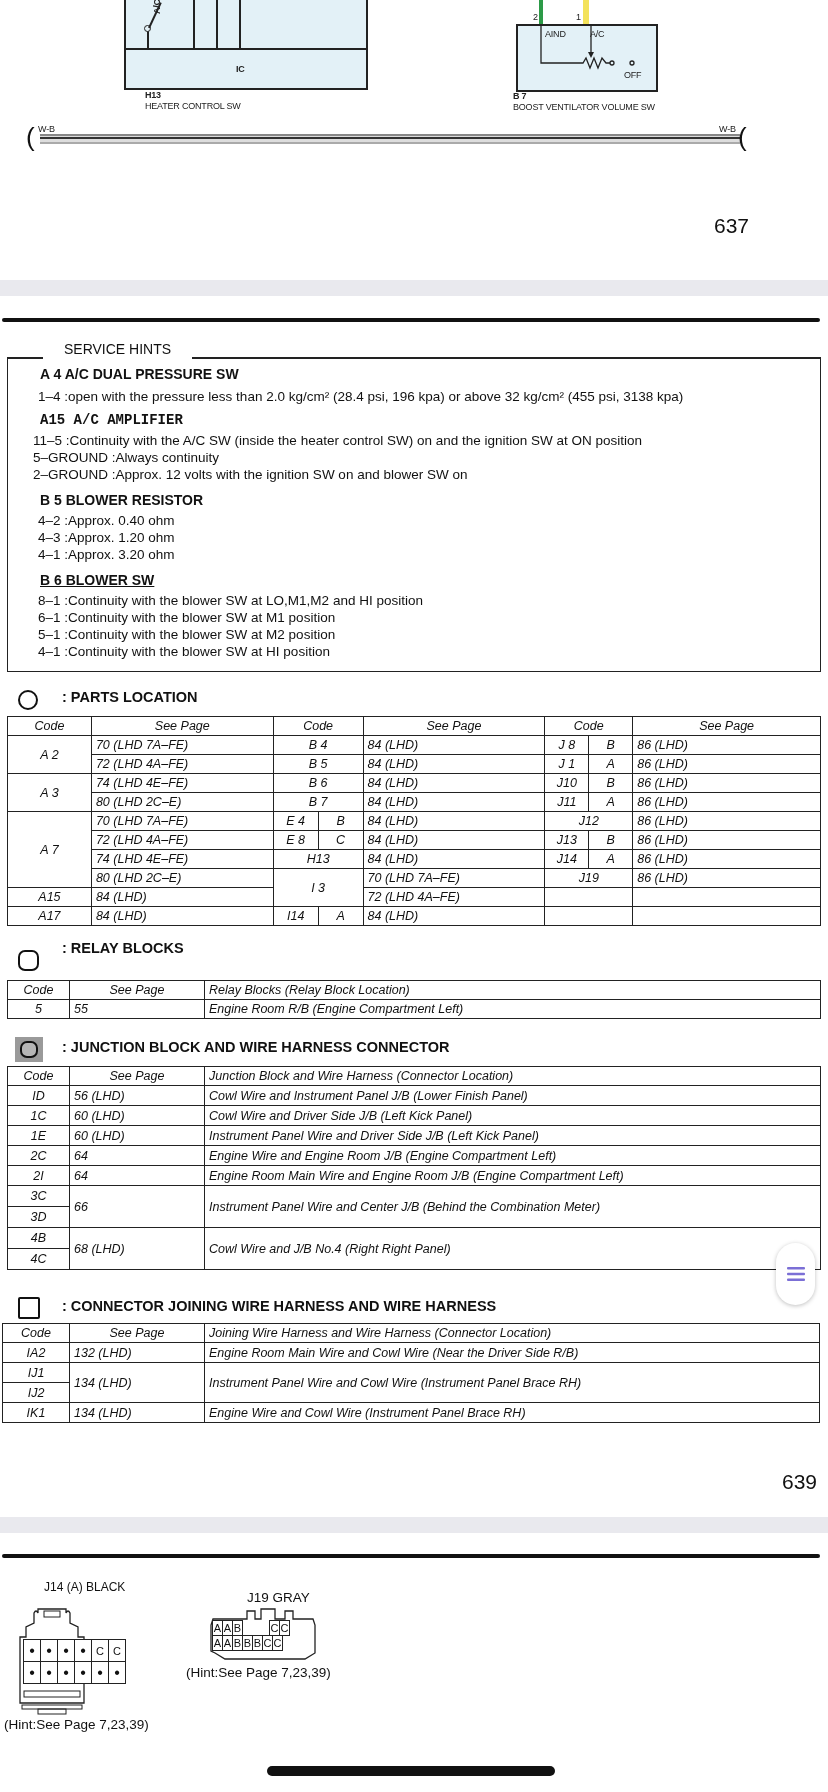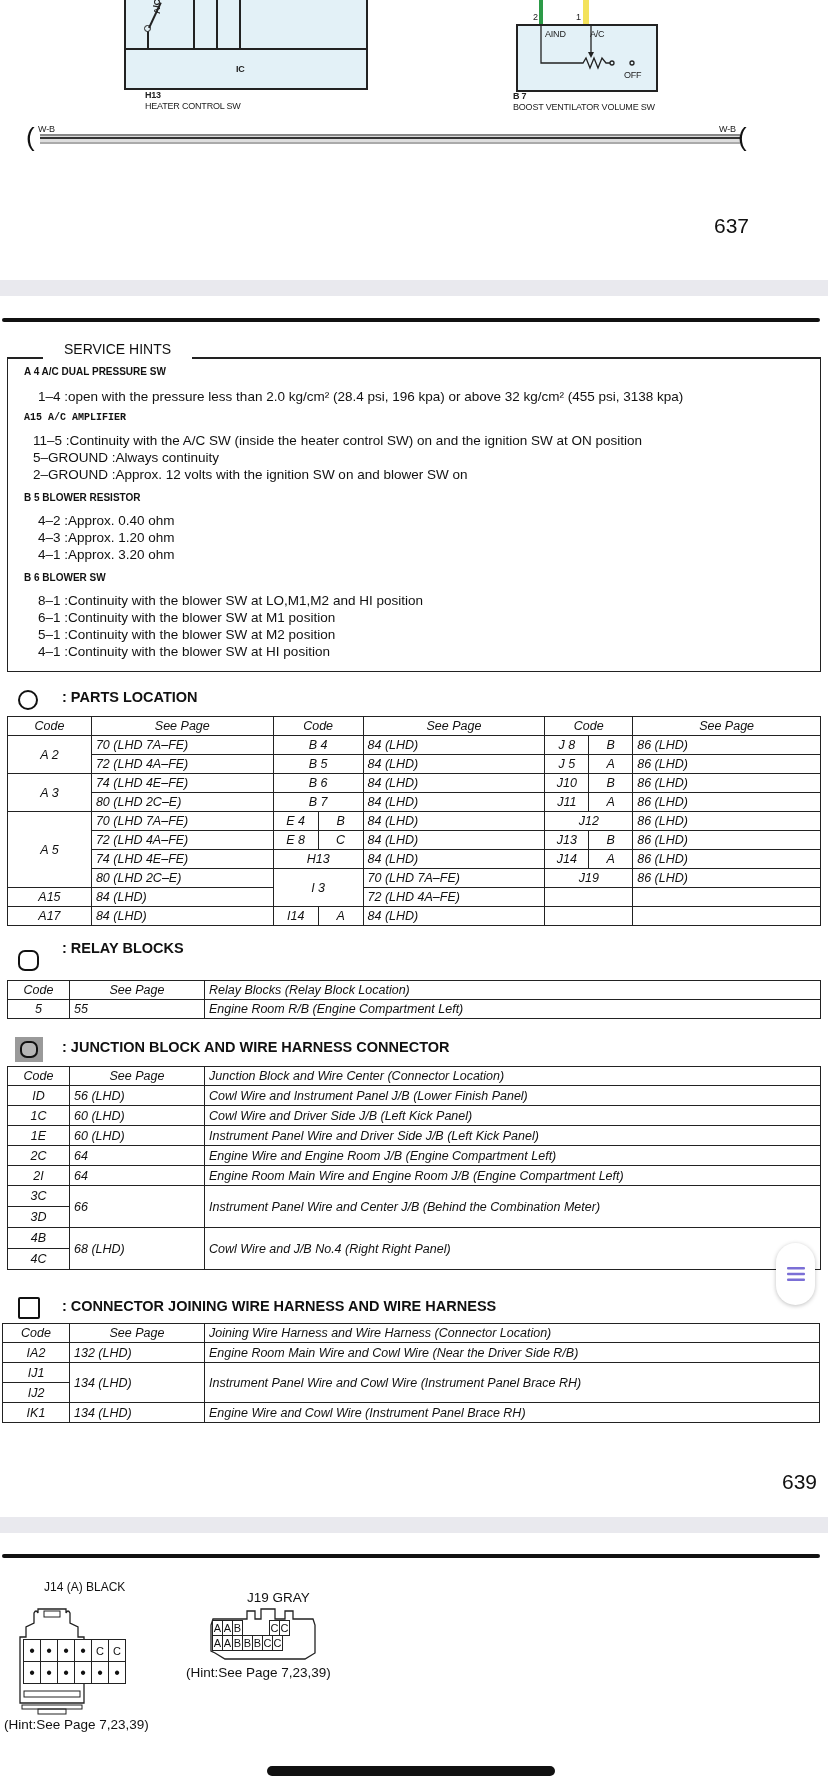--- a/index.html
+++ b/index.html
@@ -16,21 +16,21 @@
   .harness { position:absolute; left:40px; top:134px; width:700px; height:6px;
              border-top:2px solid #888; border-bottom:2px solid #aaa; background:#ddd; }
   .harness:after { content:""; position:absolute; left:0; right:0; top:1px; height:2px; background:#333; }
   .page-num { position:absolute; font-size:21px; color:#111; }
 
   
   .hints-box { position:absolute; left:7px; top:357px; width:812px; height:314px; border:1.5px solid #222; border-top:none; }
   .hints-top-l { position:absolute; left:7px; top:357px; width:36px; height:1.5px; background:#222; }
   .hints-top-r { position:absolute; left:192px; top:357px; width:629px; height:1.5px; background:#222; }
   .hints-title { position:absolute; left:64px; top:341px; font-size:14px; font-weight:normal; }
-  .hint-head { position:absolute; left:24px; font-size:10px; font-weight:bold; }
+  .hint-head { position:absolute; left:40px; font-size:14px; font-weight:bold; }
   .hint-line { position:absolute; left:38px; font-size:13.5px; white-space:nowrap; }
 
   
   .sec-head { position:absolute; left:62px; font-size:14.5px; font-weight:bold; white-space:nowrap; }
   .sec-icon { position:absolute; left:18px; }
 
   
   table { position:absolute; border-collapse:collapse; font-size:12.5px;font-style:italic; }
   td { border:1.5px solid #222; padding:0 4px; height:18px; white-space:nowrap; }
   td.c { text-align:center; }
@@ -99,21 +99,21 @@
 <div class="hint-head" style="top:412px;font-family:Liberation Mono, monospace;">A15 A/C AMPLIFIER</div>
 <div class="hint-line" style="top:433px; left:33px;">11–5 :Continuity with the A/C SW (inside the heater control SW) on and the ignition SW at ON position</div>
 <div class="hint-line" style="top:450px; left:33px;">5–GROUND :Always continuity</div>
 <div class="hint-line" style="top:467px; left:33px;">2–GROUND :Approx. 12 volts with the ignition SW on and blower SW on</div>
 
 <div class="hint-head" style="top:492px;">B 5 BLOWER RESISTOR</div>
 <div class="hint-line" style="top:513px;">4–2 :Approx. 0.40 ohm</div>
 <div class="hint-line" style="top:530px;">4–3 :Approx. 1.20 ohm</div>
 <div class="hint-line" style="top:547px;">4–1 :Approx. 3.20 ohm</div>
 
-<div class="hint-head" style="top:572px;">B 6 BLOWER SW</div>
+<div class="hint-head" style="top:572px;text-decoration:underline;">B 6 BLOWER SW</div>
 <div class="hint-line" style="top:593px;">8–1 :Continuity with the blower SW at LO,M1,M2 and HI position</div>
 <div class="hint-line" style="top:610px;">6–1 :Continuity with the blower SW at M1 position</div>
 <div class="hint-line" style="top:627px;">5–1 :Continuity with the blower SW at M2 position</div>
 <div class="hint-line" style="top:644px;">4–1 :Continuity with the blower SW at HI position</div>
 
 <div class="sec-icon" style="top:690px; width:16px; height:16px; border:2.5px solid #111; border-radius:50%;"></div>
 <div class="sec-head" style="top:689px;">: PARTS LOCATION</div>
 
 <table style="left:7px; top:716px; width:814px;">
   <colgroup>
@@ -142,21 +142,21 @@
     <td class="c" colspan="2">B 4</td>
     <td>84 (LHD)</td>
     <td class="c">J 8</td>
     <td class="c">B</td>
     <td>86 (LHD)</td>
   </tr>
   <tr>
     <td>72 (LHD 4A–FE)</td>
     <td class="c" colspan="2">B 5</td>
     <td>84 (LHD)</td>
-    <td class="c">J 5</td>
+    <td class="c">J 1</td>
     <td class="c">A</td>
     <td>86 (LHD)</td>
   </tr>
   <tr>
     <td class="c" rowspan="2">A 3</td>
     <td>74 (LHD 4E–FE)</td>
     <td class="c" colspan="2">B 6</td>
     <td>84 (LHD)</td>
     <td class="c">J10</td>
     <td class="c">B</td>
@@ -164,21 +164,21 @@
   </tr>
   <tr>
     <td>80 (LHD 2C–E)</td>
     <td class="c" colspan="2">B 7</td>
     <td>84 (LHD)</td>
     <td class="c">J11</td>
     <td class="c">A</td>
     <td>86 (LHD)</td>
   </tr>
   <tr>
-    <td class="c" rowspan="4">A 5</td>
+    <td class="c" rowspan="4">A 7</td>
     <td>70 (LHD 7A–FE)</td>
     <td class="c">E 4</td>
     <td class="c">B</td>
     <td>84 (LHD)</td>
     <td class="c" colspan="2">J12</td>
     <td>86 (LHD)</td>
   </tr>
   <tr>
     <td>72 (LHD 4A–FE)</td>
     <td class="c">E 8</td>
@@ -251,21 +251,21 @@
 <table style="left:7px; top:1066px; width:814px;">
   <colgroup>
       <col style="width:62px">
       <col style="width:135px">
       <col>
     </colgroup>
   <tbody>
       <tr>
     <td class="hdr">Code</td>
     <td class="hdr">See Page</td>
-    <td>Junction Block and Wire Center (Connector Location)</td>
+    <td>Junction Block and Wire Harness (Connector Location)</td>
   </tr>
   <tr>
         <td class="c" style="height:19px">ID</td>
         <td>56 (LHD)</td>
         <td>Cowl Wire and Instrument Panel J/B (Lower Finish Panel)</td>
       </tr>
   <tr>
         <td class="c" style="height:19px">1C</td>
         <td>60 (LHD)</td>
         <td>Cowl Wire and Driver Side J/B (Left Kick Panel)</td>

